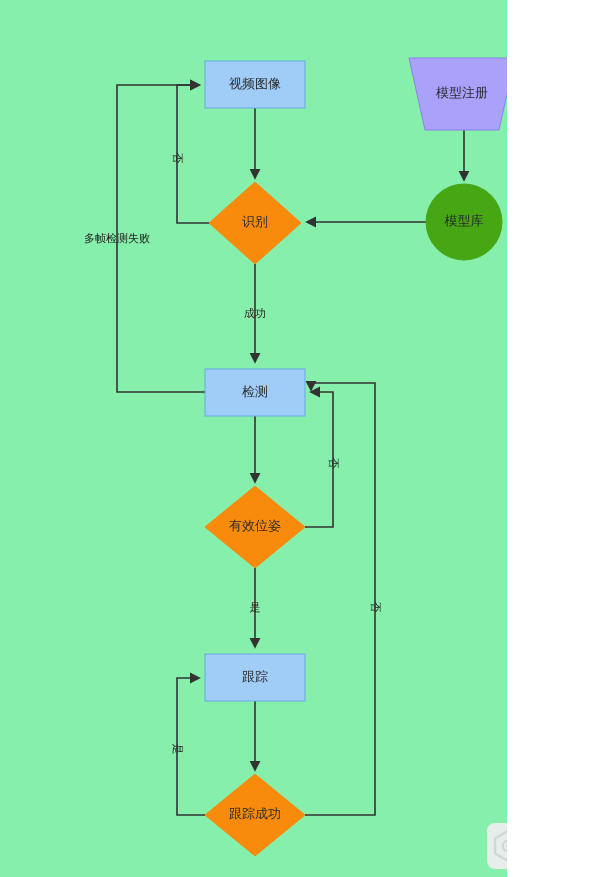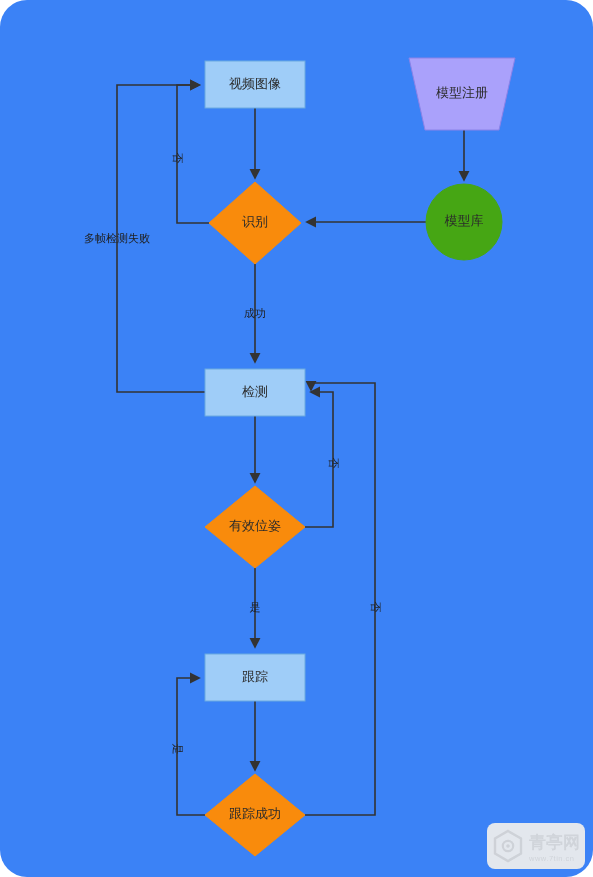--- a/index.html
+++ b/index.html
@@ -5,25 +5,24 @@
   html, body {
     margin: 0;
     padding: 0;
     background: #ffffff;
   }
   body {
     font-family: "Liberation Sans", "DejaVu Sans", sans-serif;
   }
   #canvas {
     position: relative;
-    width: 593px;
+    width: 507px;
     height: 877px;
-    background: #3b82f6;
+    background: #86efac;
     overflow: hidden;
-    border-radius: 27px;
   }
   #flow-svg {
     position: absolute;
     left: 0;
     top: 0;
     width: 593px;
     height: 877px;
   }
   .shape-label {
     font-size: 13px;

